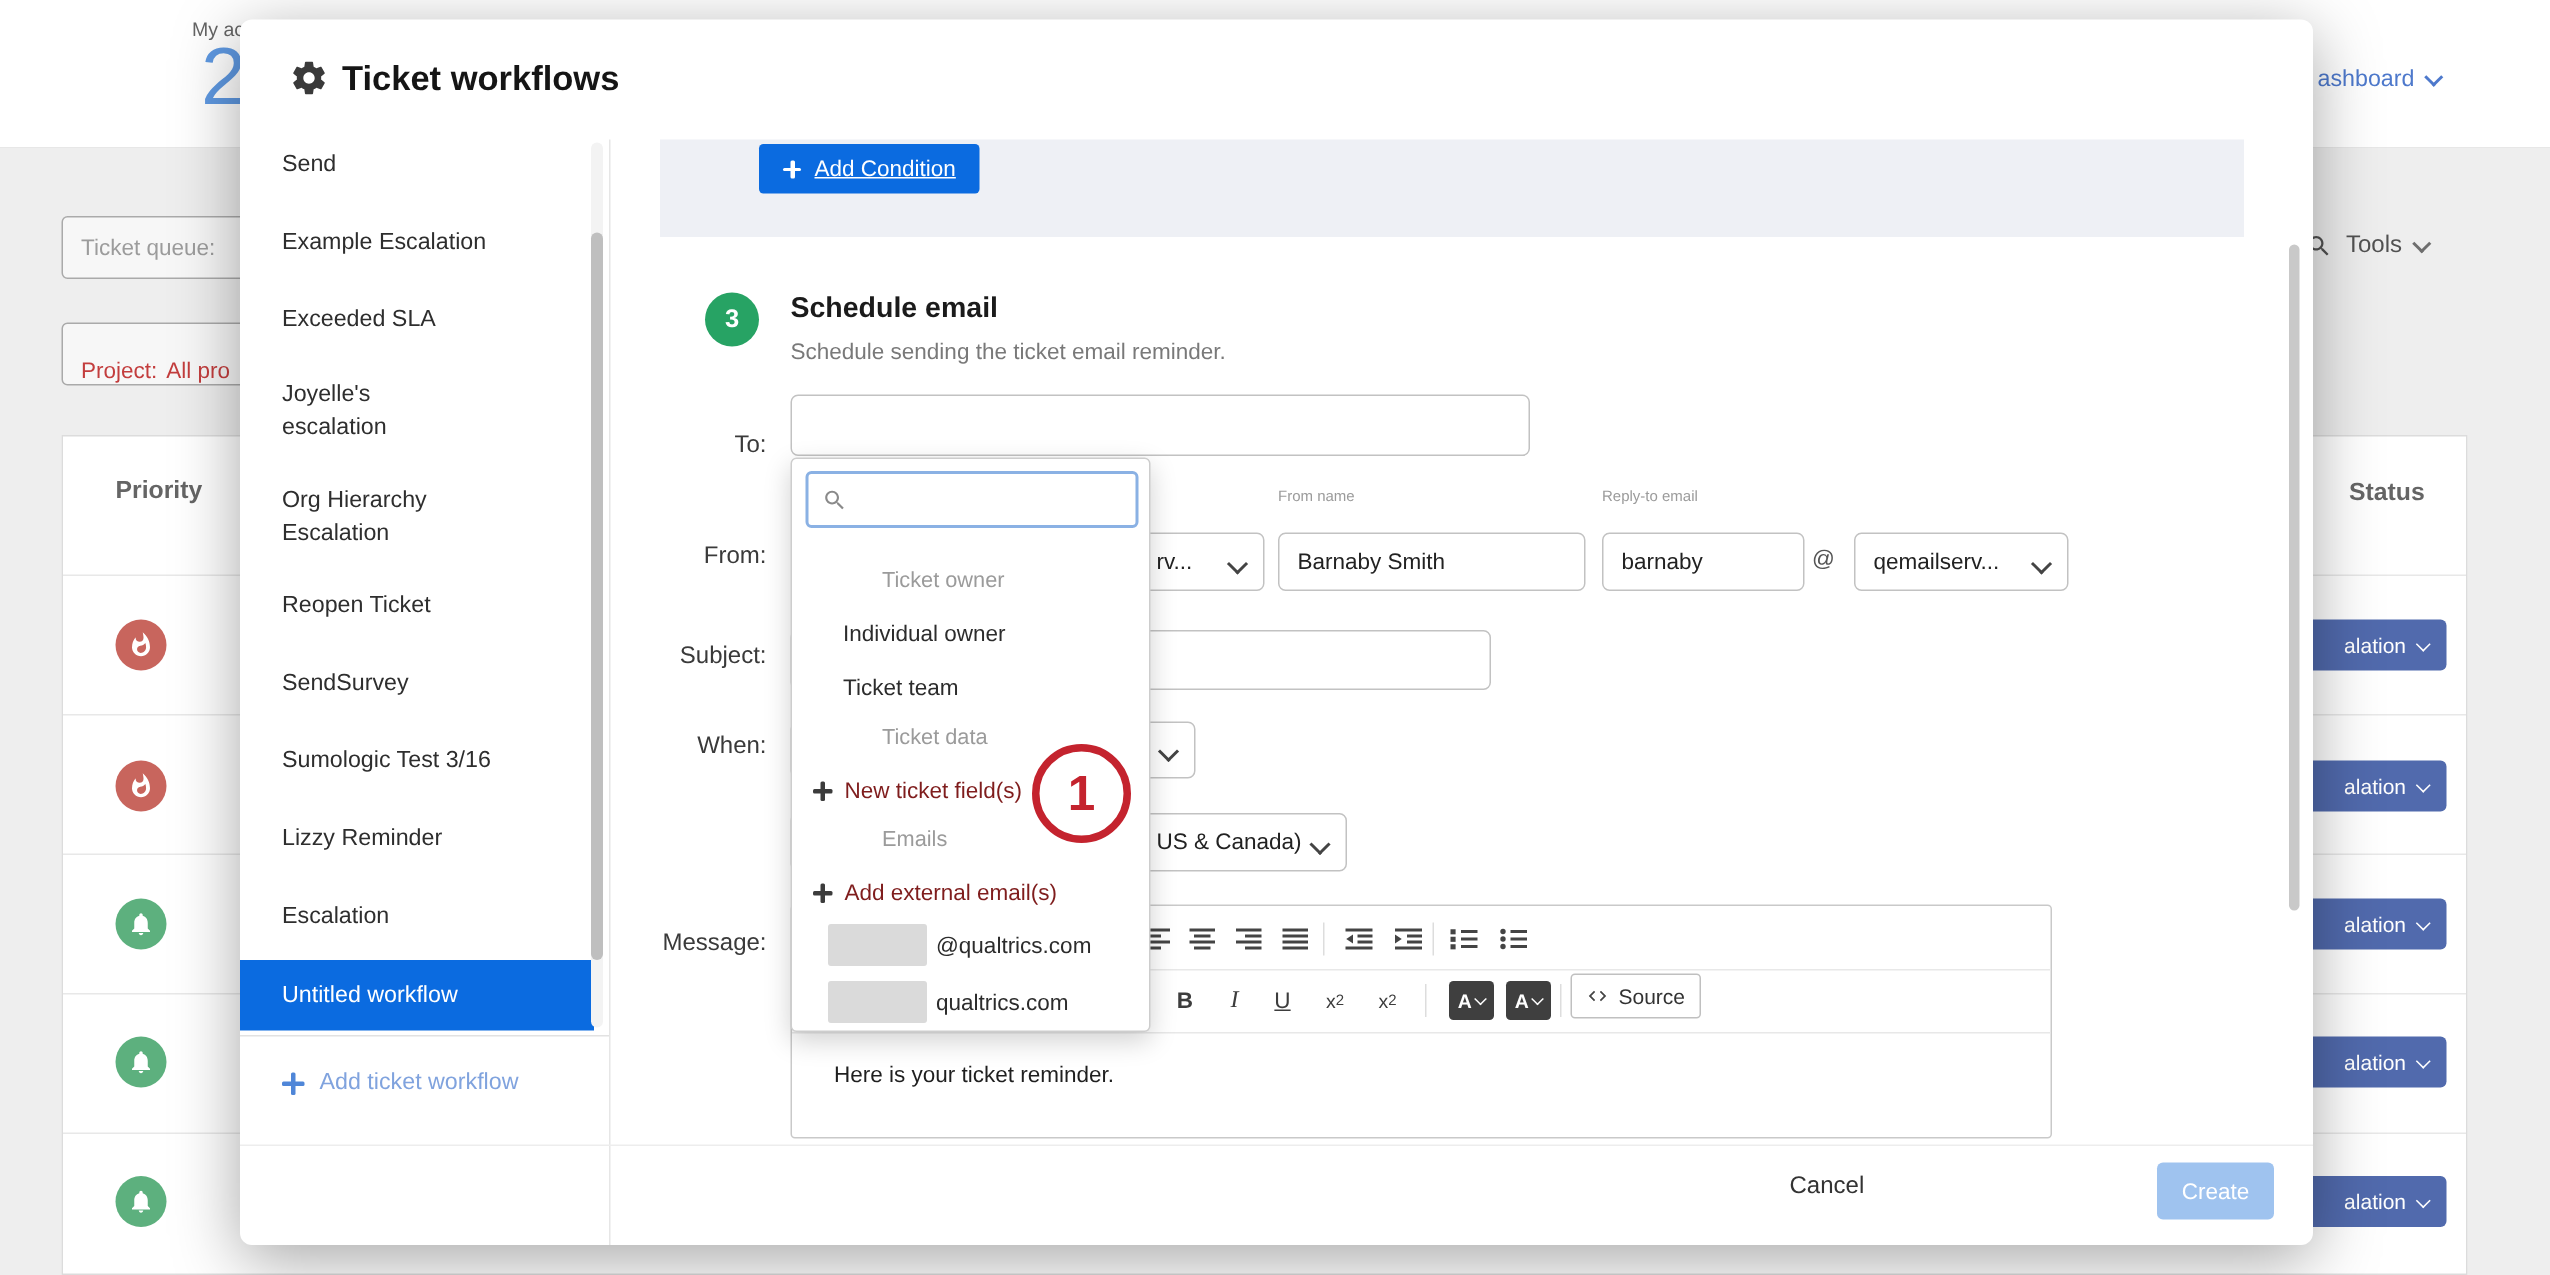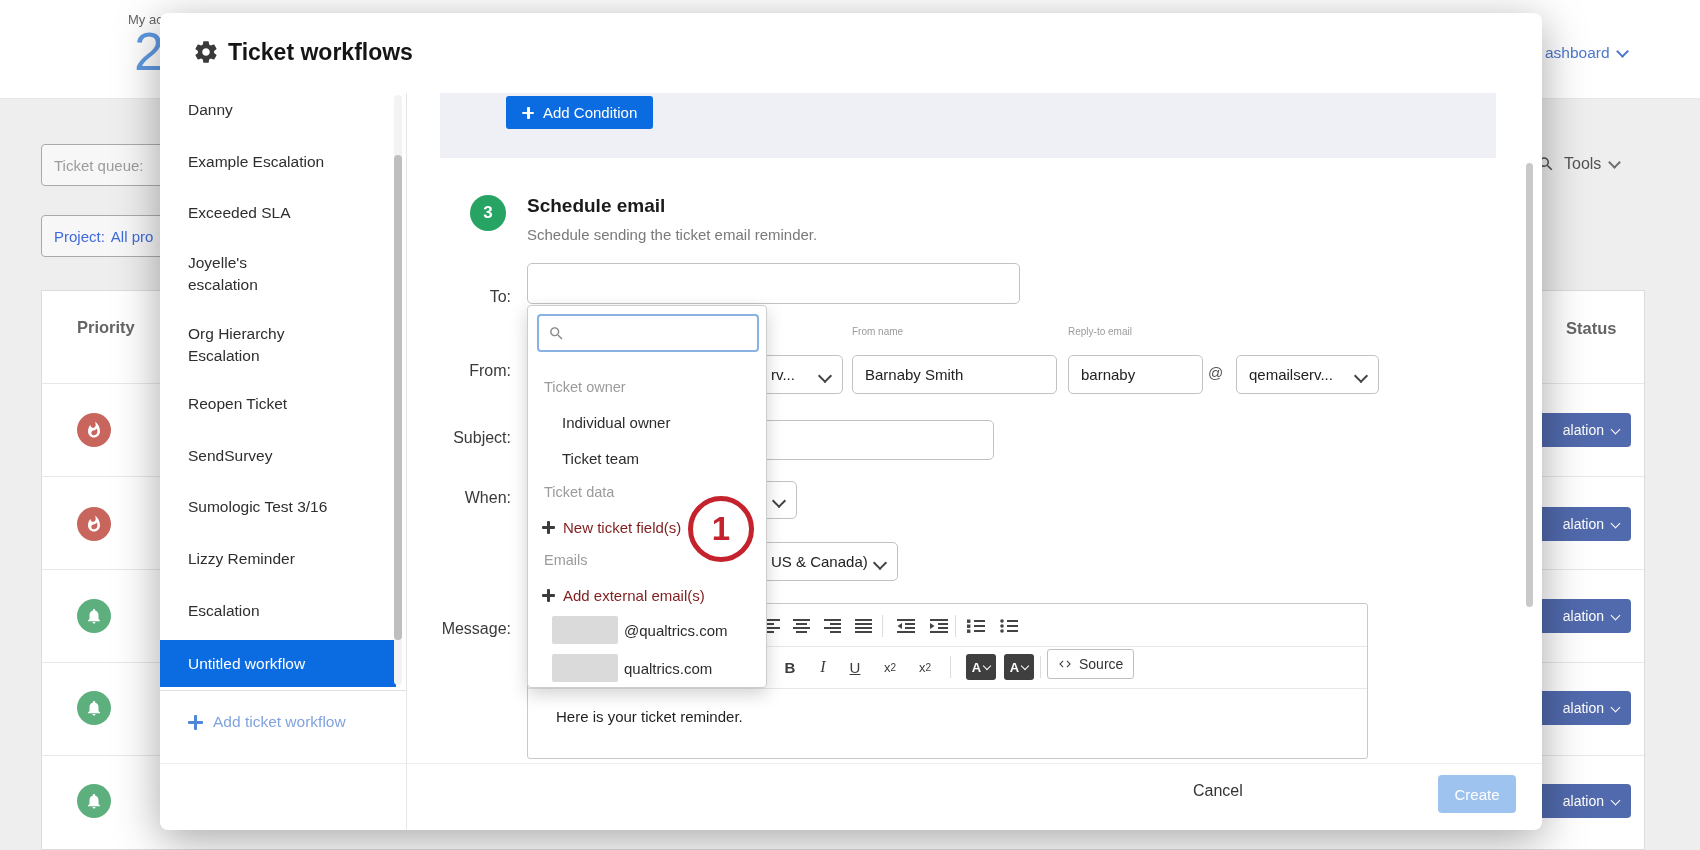--- a/index.html
+++ b/index.html
@@ -15,21 +15,21 @@
 
   
   .topbar { position:absolute; left:0; top:0; width:1700px; height:98px; background:#fff; border-bottom:1px solid #e3e3e3; }
   .bg-myac { position:absolute; left:128px; top:12px; font-size:13px; color:#4a4a4a; }
   .bg-bignum { position:absolute; left:134px; top:20px; font-size:54px; color:#4388dd; }
   .bg-dash { position:absolute; left:1545px; top:44px; font-size:15.5px; color:#2f62c4; display:flex; align-items:center; gap:8px; cursor:pointer; }
   .bg-dash .chev { width:7px; height:7px; margin-top:-3px; }
   .bg-box { position:absolute; left:41px; width:185px; height:42px; border:1px solid #9c9c9c; border-radius:4px;
             background:#f6f6f6; display:flex; align-items:center; gap:6px; padding:0 12px; box-sizing:border-box;
             font-size:15px; color:#8b8b8b; white-space:nowrap; overflow:hidden; }
-  .bg-box.dark { color:#1d4ed8; }
+  .bg-box.dark { color:#b91c1c;align-items:flex-end; }
   .bg-tools { position:absolute; left:1537px; top:155px; display:flex; align-items:center; gap:9px; font-size:16px; color:#333; cursor:pointer; }
   .bg-tools .chev { width:7px; height:7px; color:#555; margin-top:-3px; }
   .bg-table { position:absolute; left:41px; top:290px; width:1604px; height:560px; background:#fff; border:1px solid #d6d6d6; box-sizing:border-box; }
   .bg-th { position:absolute; font-size:16.5px; font-weight:700; color:#4a4a4a; }
   .bg-hline { position:absolute; left:0; width:100%; height:1px; background:#e4e4e4; }
   .prio-icon { position:absolute; left:35px; width:34px; height:34px; border-radius:50%; display:flex; align-items:center; justify-content:center; }
   .prio-red { background:#bf4a41; }
   .prio-green { background:#41a368; }
   .esc-btn { position:absolute; left:1459px; width:130px; height:34px; background:#33519f; border:none; border-radius:4px;
              color:#fff; font-size:14px; display:flex; align-items:center; justify-content:flex-end; gap:8px;
@@ -48,21 +48,21 @@
             display:flex; align-items:center; padding-left:28px; box-sizing:border-box; font-size:15.5px; cursor:pointer; }
   .sb-divider { position:absolute; left:0; top:677px; width:246px; height:1px; background:#e2e2e2; }
   .sb-add { position:absolute; left:28px; top:700px; display:flex; align-items:center; gap:10px; color:#80a3de; font-size:15.5px; cursor:pointer; }
   .sb-add .plus { color:#4f86d8; width:15px; height:15px; }
   .sb-add .plus:before { top:6px; } .sb-add .plus:after { left:6px; }
   .sb-track { position:absolute; left:234px; top:82px; width:8px; height:590px; background:#f3f3f3; border-radius:4px; }
   .sb-thumb { position:absolute; left:234px; top:142px; width:8px; height:485px; background:#bfbfbf; border-radius:4px; cursor:pointer; }
 
   .cond-panel { position:absolute; left:280px; top:80px; width:1056px; height:65px; background:#eef0f5; }
   .add-cond { position:absolute; left:66px; top:3px; height:33px; display:flex; align-items:center; gap:9px;
-              background:#0b6be0; color:#fff; border:none; border-radius:3px; font-size:15px; padding:0 16px; cursor:pointer; }
+              background:#0b6be0; color:#fff; border:none; border-radius:3px; font-size:15px; padding:0 16px; cursor:pointer;text-decoration:underline; }
   .add-cond .plus { width:12px; height:12px; } .add-cond .plus:before{top:5px;height:2.5px;} .add-cond .plus:after{left:5px;width:2.5px;}
 
   .step-circle { position:absolute; left:310px; top:182px; width:36px; height:36px; border-radius:50%; background:#27a364;
                  color:#fff; font-size:17px; font-weight:700; display:flex; align-items:center; justify-content:center; }
   .step-title { position:absolute; left:367px; top:182px; font-size:19px; font-weight:700; color:#1b1b1b; }
   .step-sub { position:absolute; left:367px; top:213px; font-size:15px; color:#797979; }
 
   .f-label { position:absolute; left:231px; width:120px; text-align:right; font-size:16px; color:#3a3a3a; }
   .inp { position:absolute; border:1px solid #c2c2c2; border-radius:5px; background:#fff; box-sizing:border-box; font-size:15px; color:#222; }
   input.inp { padding:0 12px; outline:none; }
@@ -83,21 +83,21 @@
   .src-btn { position:absolute; left:519px; top:45px; height:30px; display:flex; align-items:center; gap:7px; padding:0 10px;
              background:#fff; border:1px solid #c0c0c0; border-radius:3px; font-size:14px; color:#333; cursor:pointer; }
   .ed-text { position:absolute; left:28px; top:104px; font-size:15px; color:#1f1f1f; }
 
   .popup { position:absolute; left:367px; top:292px; width:240px; height:383px; background:#fff; border:1px solid #cdcdcd;
            border-radius:4px; box-shadow:0 6px 18px rgba(0,0,0,0.18); z-index:30; box-sizing:border-box; }
   .srch { position:absolute; left:9px; top:8px; width:222px; height:38px; border:2px solid #8ab1e4; border-radius:4px;
           box-sizing:border-box; display:flex; align-items:center; gap:8px; padding:0 9px; }
   .srch input { border:none; outline:none; flex:1; min-width:0; font-size:15px; font-family:inherit; }
   .dd-row { position:absolute; left:0; width:100%; height:30px; display:flex; align-items:center; box-sizing:border-box; }
-  .dd-header { padding-left:16px; color:#9b9b9b; font-size:14.5px; }
+  .dd-header { padding-left:16px; color:#9b9b9b; font-size:14.5px;margin-left:44px; }
   .dd-item { padding-left:34px; color:#2c2c2c; font-size:15px; cursor:pointer; }
   .dd-add { padding-left:14px; gap:8px; color:#7f1d1d; font-size:15px; cursor:pointer; }
   .dd-add .plus { color:#3c3c3c; }
   .dd-redacted { padding-left:24px; gap:6px; color:#2c2c2c; font-size:15px; cursor:pointer; }
   .redact-block { width:66px; height:28px; background:#dadada; border-radius:2px; flex:none; }
 
   .annot { position:absolute; left:688px; top:496px; width:66px; height:66px; box-sizing:border-box;
            border:5px solid #c4232e; border-radius:50%; color:#c4232e; font-size:33px; font-weight:700;
            display:flex; align-items:center; justify-content:center; z-index:100; }
 
@@ -197,21 +197,21 @@
 
 <div class="modal">
   <span class="m-gear">
     <svg width="26" height="26" viewBox="0 0 24 24">
         <path fill="#3a3a3a" d="M19.43 12.98c.04-.32.07-.64.07-.98s-.03-.66-.07-.98l2.11-1.65c.19-.15.24-.42.12-.64l-2-3.46c-.12-.22-.39-.3-.61-.22l-2.49 1c-.52-.4-1.08-.73-1.69-.98l-.38-2.65A.488.488 0 0 0 14 2h-4c-.25 0-.46.18-.49.42l-.38 2.65c-.61.25-1.17.59-1.69.98l-2.49-1c-.23-.09-.49 0-.61.22l-2 3.46c-.13.22-.07.49.12.64l2.11 1.65c-.04.32-.07.65-.07.98s.03.66.07.98l-2.11 1.65c-.19.15-.24.42-.12.64l2 3.46c.12.22.39.3.61.22l2.49-1c.52.4 1.08.73 1.69.98l.38 2.65c.03.24.24.42.49.42h4c.25 0 .46-.18.49-.42l.38-2.65c.61-.25 1.17-.59 1.69-.98l2.49 1c.23.09.49 0 .61-.22l2-3.46c.12-.22.07-.49-.12-.64l-2.11-1.65zM12 15.5c-1.93 0-3.5-1.57-3.5-3.5s1.57-3.5 3.5-3.5 3.5 1.57 3.5 3.5-1.57 3.5-3.5 3.5z"></path>
       </svg>
   </span>
   <span class="m-title">Ticket workflows</span>
 
   <div class="sb-border"></div>
-  <div class="sb-item" style="top:86px">Danny</div>
+  <div class="sb-item" style="top:86px">Send</div>
   <div class="sb-item" style="top:138px">Example Escalation</div>
   <div class="sb-item" style="top:189px">Exceeded SLA</div>
   <div class="sb-item" style="top:239px">Joyelle's
 escalation</div>
   <div class="sb-item" style="top:310px">Org Hierarchy
 Escalation</div>
   <div class="sb-item" style="top:380px">Reopen Ticket</div>
   <div class="sb-item" style="top:432px">SendSurvey</div>
   <div class="sb-item" style="top:483px">Sumologic Test 3/16</div>
   <div class="sb-item" style="top:535px">Lizzy Reminder</div>

